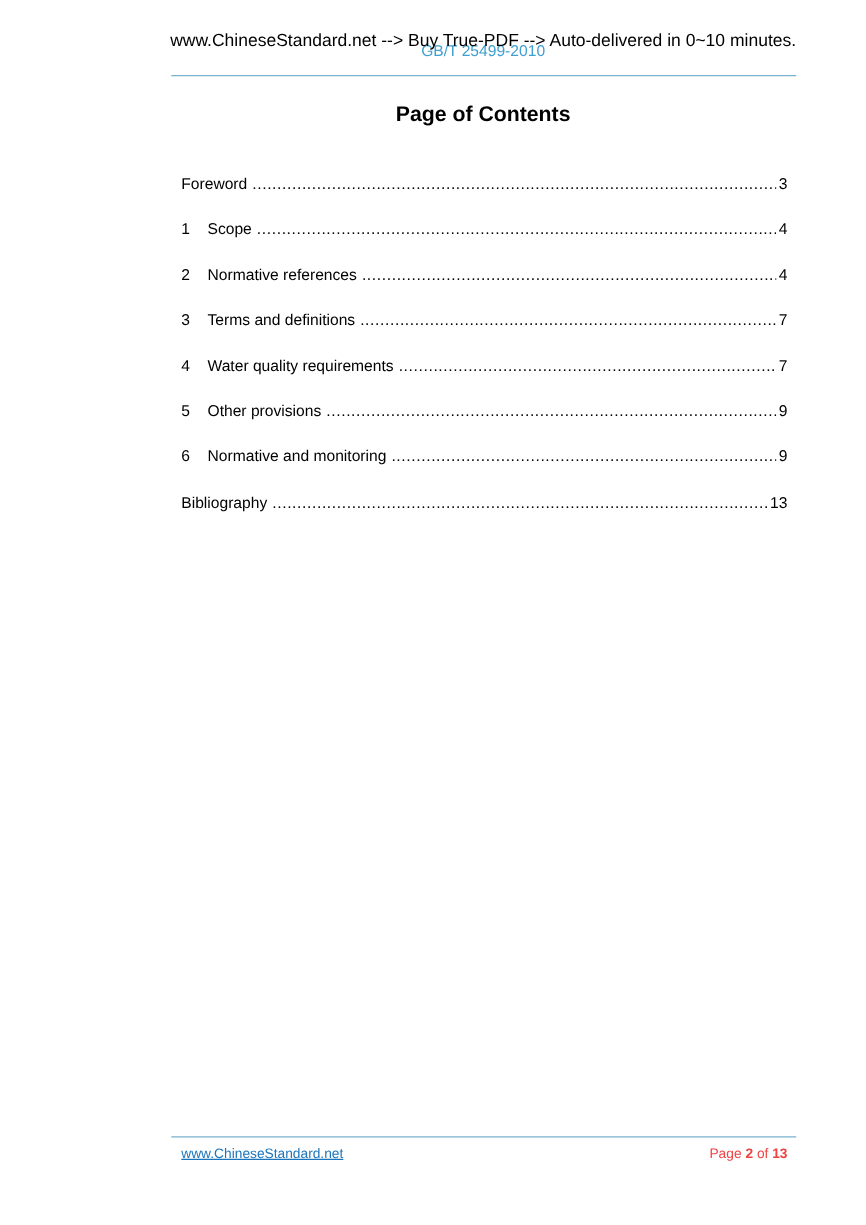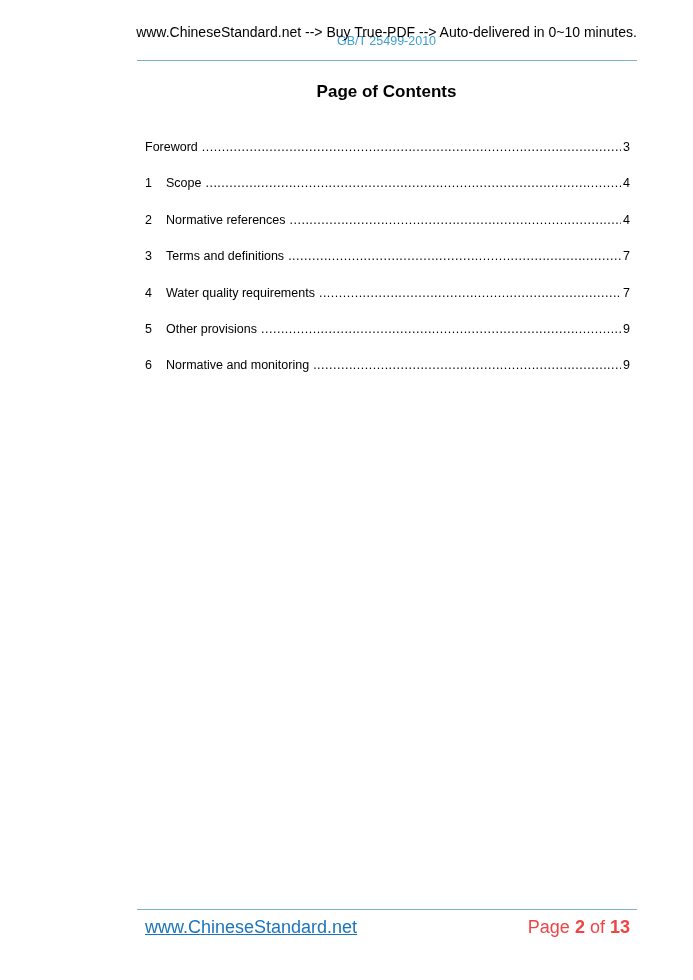--- a/index.html
+++ b/index.html
@@ -103,21 +103,21 @@
     border-top: 1px solid #7ab2d0;
   }
   .footer {
     position: absolute;
     top: 917px;
     left: 105px;
     width: 485px;
     display: flex;
     justify-content: space-between;
     align-items: baseline;
-    font-size: 18px;
+    font-size: 11px;
   }
   .footer-link {
     color: #1b75bc;
     text-decoration: underline;
     cursor: pointer;
   }
   .footer-pageinfo {
     color: #ef4444;
   }
   .footer-pageinfo .num {
@@ -170,20 +170,26 @@
       <span class="toc-num">5</span>
       <span class="toc-label">Other provisions</span>
       <span class="toc-dots"></span>
       <span class="toc-page">9</span>
     </div>
     <div class="toc-row">
       <span class="toc-num">6</span>
       <span class="toc-label">Normative and monitoring</span>
       <span class="toc-dots"></span>
       <span class="toc-page">9</span>
+    </div>
+    <div class="toc-row">
+
+      <span class="toc-label">Bibliography</span>
+      <span class="toc-dots"></span>
+      <span class="toc-page">13</span>
     </div>
   </div>
 
   <div class="footer-rule"></div>
   <div class="footer">
     <span class="footer-link">www.ChineseStandard.net</span>
     <span class="footer-pageinfo">
       <span>Page</span>
       <span class="num">2</span>
       <span>of</span>

